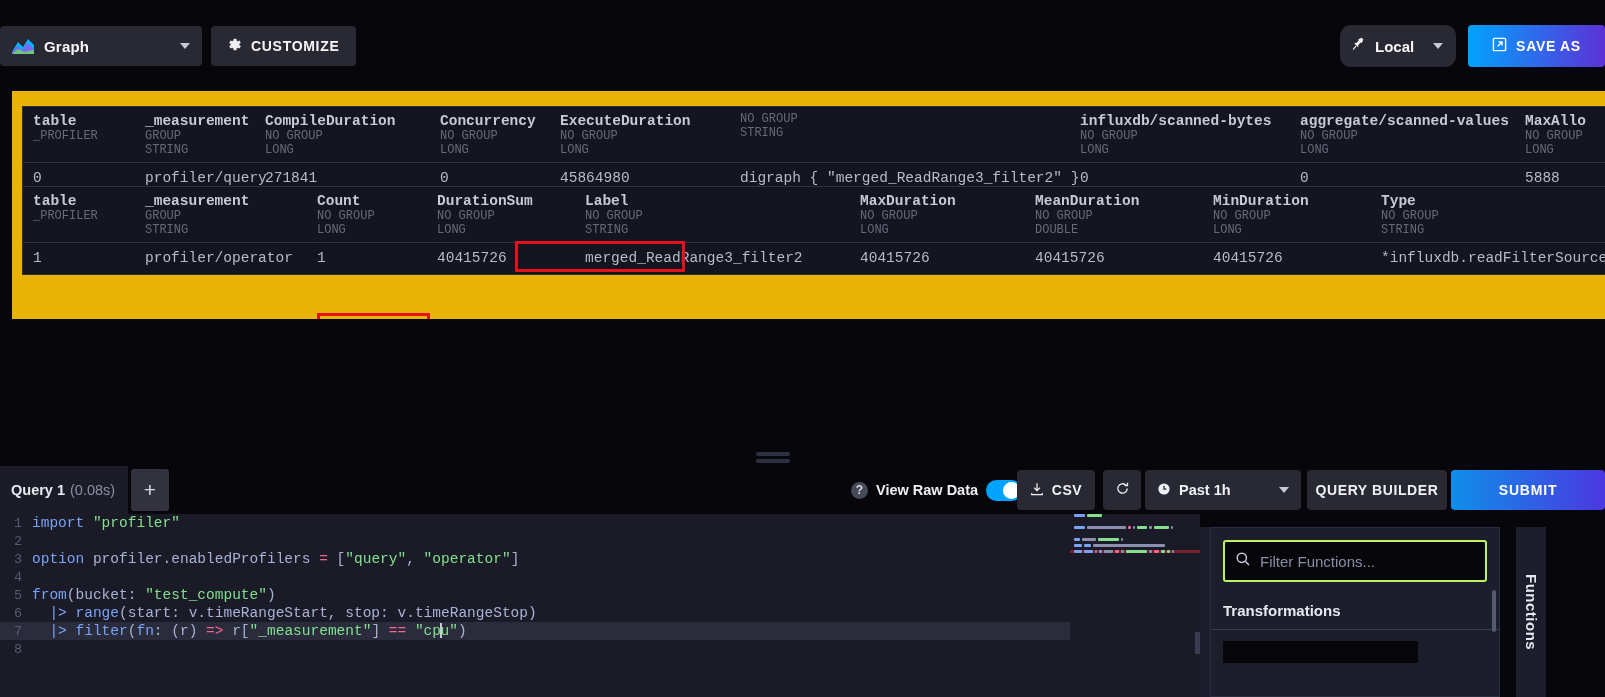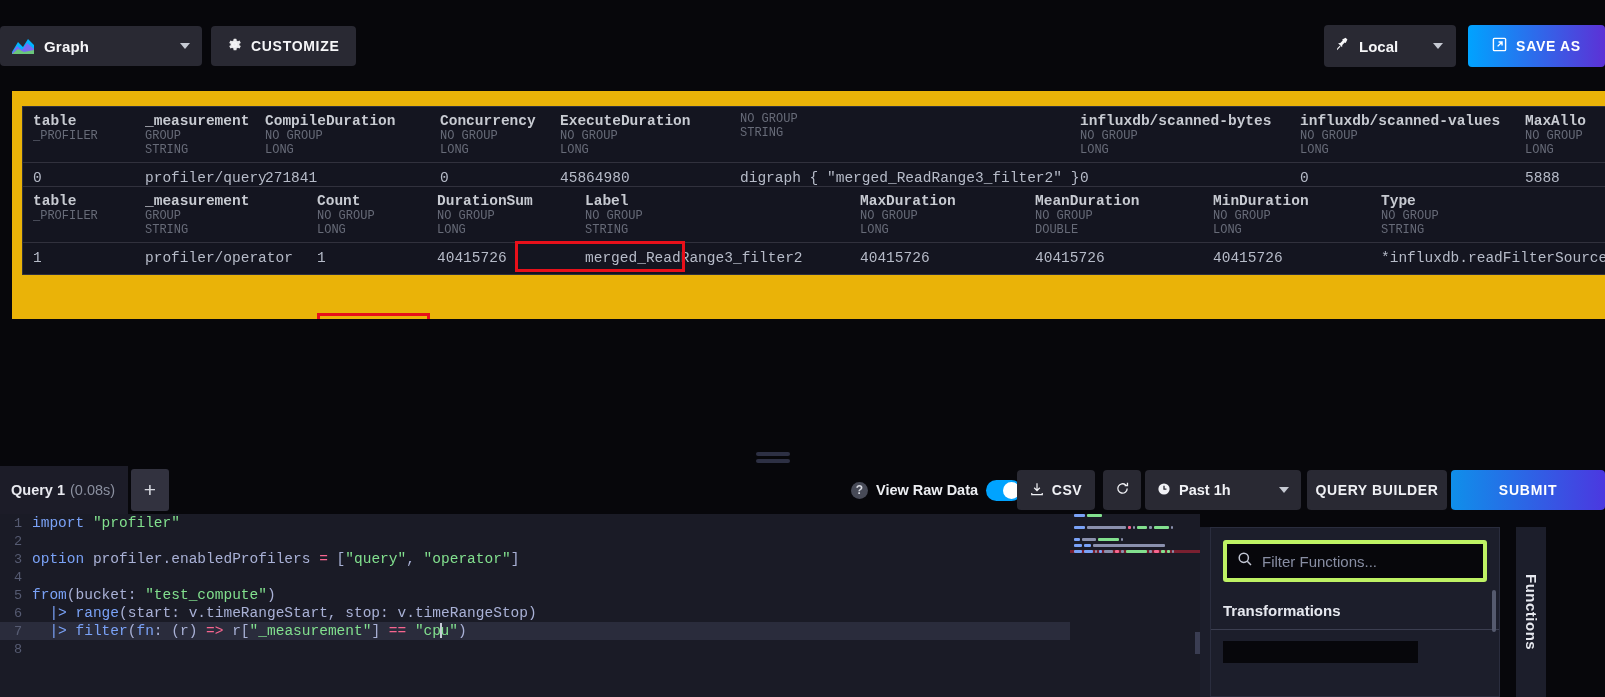--- a/index.html
+++ b/index.html
@@ -32,22 +32,22 @@
   }
   .customize-btn {
     position: absolute; left: 211px; top: 26px; height: 40px;
     background: #292933; border-radius: 4px; border: none;
     display: flex; align-items: center; gap: 9px; padding: 0 16px; cursor: pointer;
   }
   .customize-btn .txt {
     color: #f6f6f8; font-size: 14px; font-weight: bold; letter-spacing: .7px;
   }
   .local-btn {
-    position: absolute; right: 149px; top: 25px; width: 132px; height: 42px;
-    background: #292933; border-radius: 4px;
+    position: absolute; right: 149px; top: 25px; width: 116px; height: 42px;
+    background: #292933; border-radius: 11px;
     display: flex; align-items: center; padding: 0 13px; gap: 9px; cursor: pointer;
   }
   .local-btn .label { color: #f6f6f8; font-size: 15px; font-weight: bold; flex: 1; }
   .saveas-btn {
     position: absolute; right: 0; top: 25px; width: 137px; height: 42px;
     background: linear-gradient(90deg, #00a3ff 0%, #5c31d6 100%);
     border-radius: 4px; border: none; cursor: pointer;
     display: flex; align-items: center; justify-content: center; gap: 9px;
   }
   .saveas-btn .txt {
@@ -181,21 +181,21 @@
   .mm-seg { height: 3px; border-radius: 1px; }
   .mm-scroll { position: absolute; right: 0; top: 118px; width: 5px; height: 22px;
     background: #3a3d52; }
 
   
   .fnpanel {
     position: absolute; left: 1210px; top: 527px; width: 290px; height: 170px;
     background: #1c1e2b; border: 1px solid #2a2d3e;
   }
   .fn-search {
-    margin: 12px; height: 42px; background: #07070b; border: 4px solid #bef264;
+    margin: 12px; height: 42px; background: #07070b; border: 2px solid #bef264;
     border-radius: 3px; display: flex; align-items: center; padding: 0 10px; gap: 9px;
     cursor: text;
   }
   .fn-search .ph { color: #888ea3; font-size: 15px; }
   .fn-sec-title {
     padding: 4px 12px 10px; color: #e6e8ef; font-size: 15px; font-weight: bold;
     border-bottom: 1px solid #3b3e50;
     margin-top: 16px;
   }
   .fn-item {
@@ -299,21 +299,21 @@
           <div class="rcell" style="width: 340px;">
             <div class="ch-sub">NO GROUP</div>
             <div class="ch-sub">STRING</div>
           </div>
           <div class="rcell" style="width: 220px;">
             <div class="ch-name">influxdb/scanned-bytes</div>
             <div class="ch-sub">NO GROUP</div>
             <div class="ch-sub">LONG</div>
           </div>
           <div class="rcell" style="width: 225px;">
-            <div class="ch-name">influxdb/scanned-values</div>
+            <div class="ch-name">aggregate/scanned-values</div>
             <div class="ch-sub">NO GROUP</div>
             <div class="ch-sub">LONG</div>
           </div>
           <div class="rcell" style="width: 120px;">
             <div class="ch-name">MaxAllo</div>
             <div class="ch-sub">NO GROUP</div>
             <div class="ch-sub">LONG</div>
           </div>
         </div>
         <div class="rrow body">

